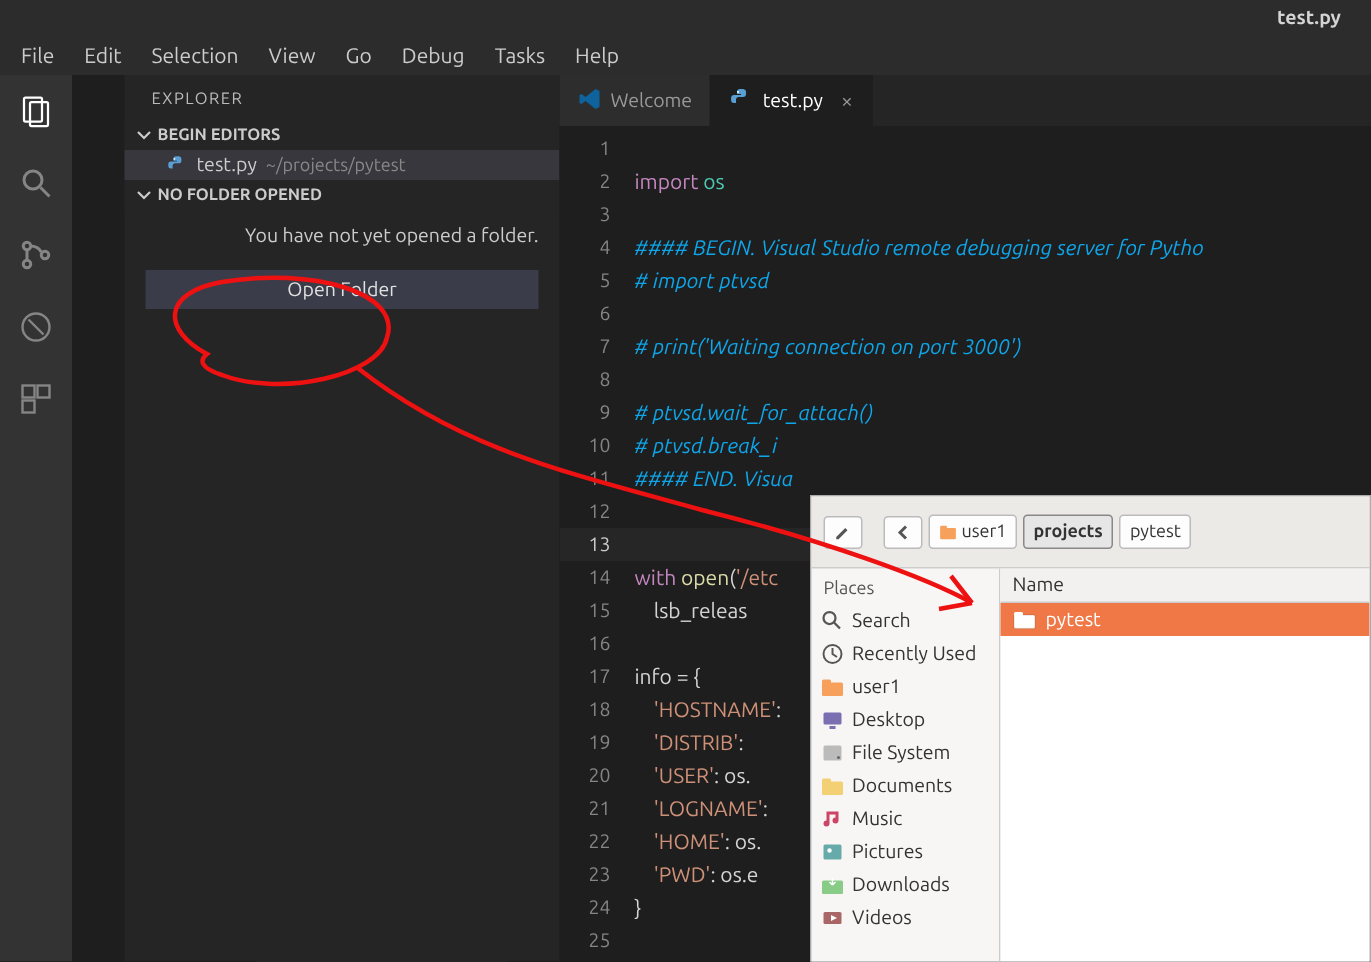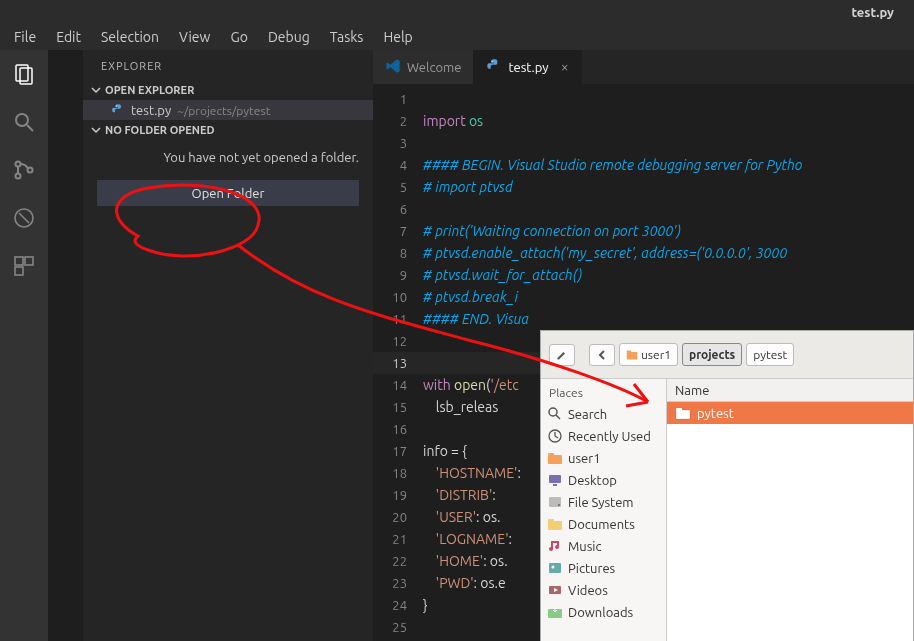--- a/index.html
+++ b/index.html
@@ -106,21 +106,21 @@
         </svg>
     </div>
   </div>
 
   <div class="sidebar">
     <div class="sidebar-title">EXPLORER</div>
     <div class="section-hdr">
       <svg viewBox="0 0 10 10">
           <path d="M1 3 L5 7 L9 3" fill="none" stroke="#ccc" stroke-width="1.5"></path>
         </svg>
-      <span>OPEN EXPLORER</span>
+      <span>BEGIN EDITORS</span>
     </div>
     <div class="open-editor-item">
       <svg class="pyicon" viewBox="0 0 24 24">
           <path fill="#5a9fd4" d="M12 2c-4 0-4 2-4 3v2h4v1H5c-2 0-3 1-3 4s1 4 3 4h2v-3c0-2 1-3 3-3h4c2 0 3-1 3-3V5c0-1 0-3-5-3z"></path>
           <circle cx="9" cy="5" r="1" fill="#fff"></circle>
         </svg>
       <span>test.py</span>
       <span class="path">~/projects/pytest</span>
     </div>
     <div class="section-hdr">
@@ -174,21 +174,20 @@
         <div class="code-row">
           <div class="gutter">6</div>
           <div class="codetxt">&nbsp;</div>
         </div>
         <div class="code-row">
           <div class="gutter">7</div>
           <div class="codetxt"><span class="cm"># print('Waiting connection on port 3000')</span></div>
         </div>
         <div class="code-row">
           <div class="gutter">8</div>
-          <div class="codetxt"><span class="cm"># ptvsd.enable_attach('my_secret', address=('0.0.0.0', 3000</span></div>
         </div>
         <div class="code-row">
           <div class="gutter">9</div>
           <div class="codetxt"><span class="cm"># ptvsd.wait_for_attach()</span></div>
         </div>
         <div class="code-row">
           <div class="gutter">10</div>
           <div class="codetxt"><span class="cm"># ptvsd.break_i</span></div>
         </div>
         <div class="code-row">
@@ -339,31 +338,31 @@
             </div>
             <div class="pi">
               <svg width="16" height="16" viewBox="0 0 16 16">
                 <rect x="2" y="3" width="12" height="10" rx="1" fill="#6aa"></rect>
                 <circle cx="6" cy="7" r="1.5" fill="#fff"></circle>
               </svg>
               <span>Pictures</span>
             </div>
             <div class="pi">
               <svg width="16" height="16" viewBox="0 0 16 16">
+                <rect x="1" y="5" width="14" height="9" rx="1" fill="#8c8"></rect>
+                <path d="M8 3v5m0 0l-2-2m2 2l2-2" stroke="#fff" fill="none"></path>
+              </svg>
+              <span>Downloads</span>
+            </div>
+            <div class="pi">
+              <svg width="16" height="16" viewBox="0 0 16 16">
                 <rect x="2" y="4" width="12" height="8" rx="1" fill="#a66"></rect>
                 <path d="M7 6l4 2-4 2z" fill="#fff"></path>
               </svg>
               <span>Videos</span>
-            </div>
-            <div class="pi">
-              <svg width="16" height="16" viewBox="0 0 16 16">
-                <rect x="1" y="5" width="14" height="9" rx="1" fill="#8c8"></rect>
-                <path d="M8 3v5m0 0l-2-2m2 2l2-2" stroke="#fff" fill="none"></path>
-              </svg>
-              <span>Downloads</span>
             </div>
           </div>
       </div>
       <div class="fd-list">
         <div class="hdr">Name</div>
         <div class="row sel">
           <svg viewBox="0 0 16 16">
               <rect x="1" y="5" width="14" height="9" rx="1" fill="#fff" stroke="rgba(0,0,0,.1)"></rect>
               <rect x="1" y="3" width="6" height="3" rx="1" fill="#fff"></rect>
             </svg>

